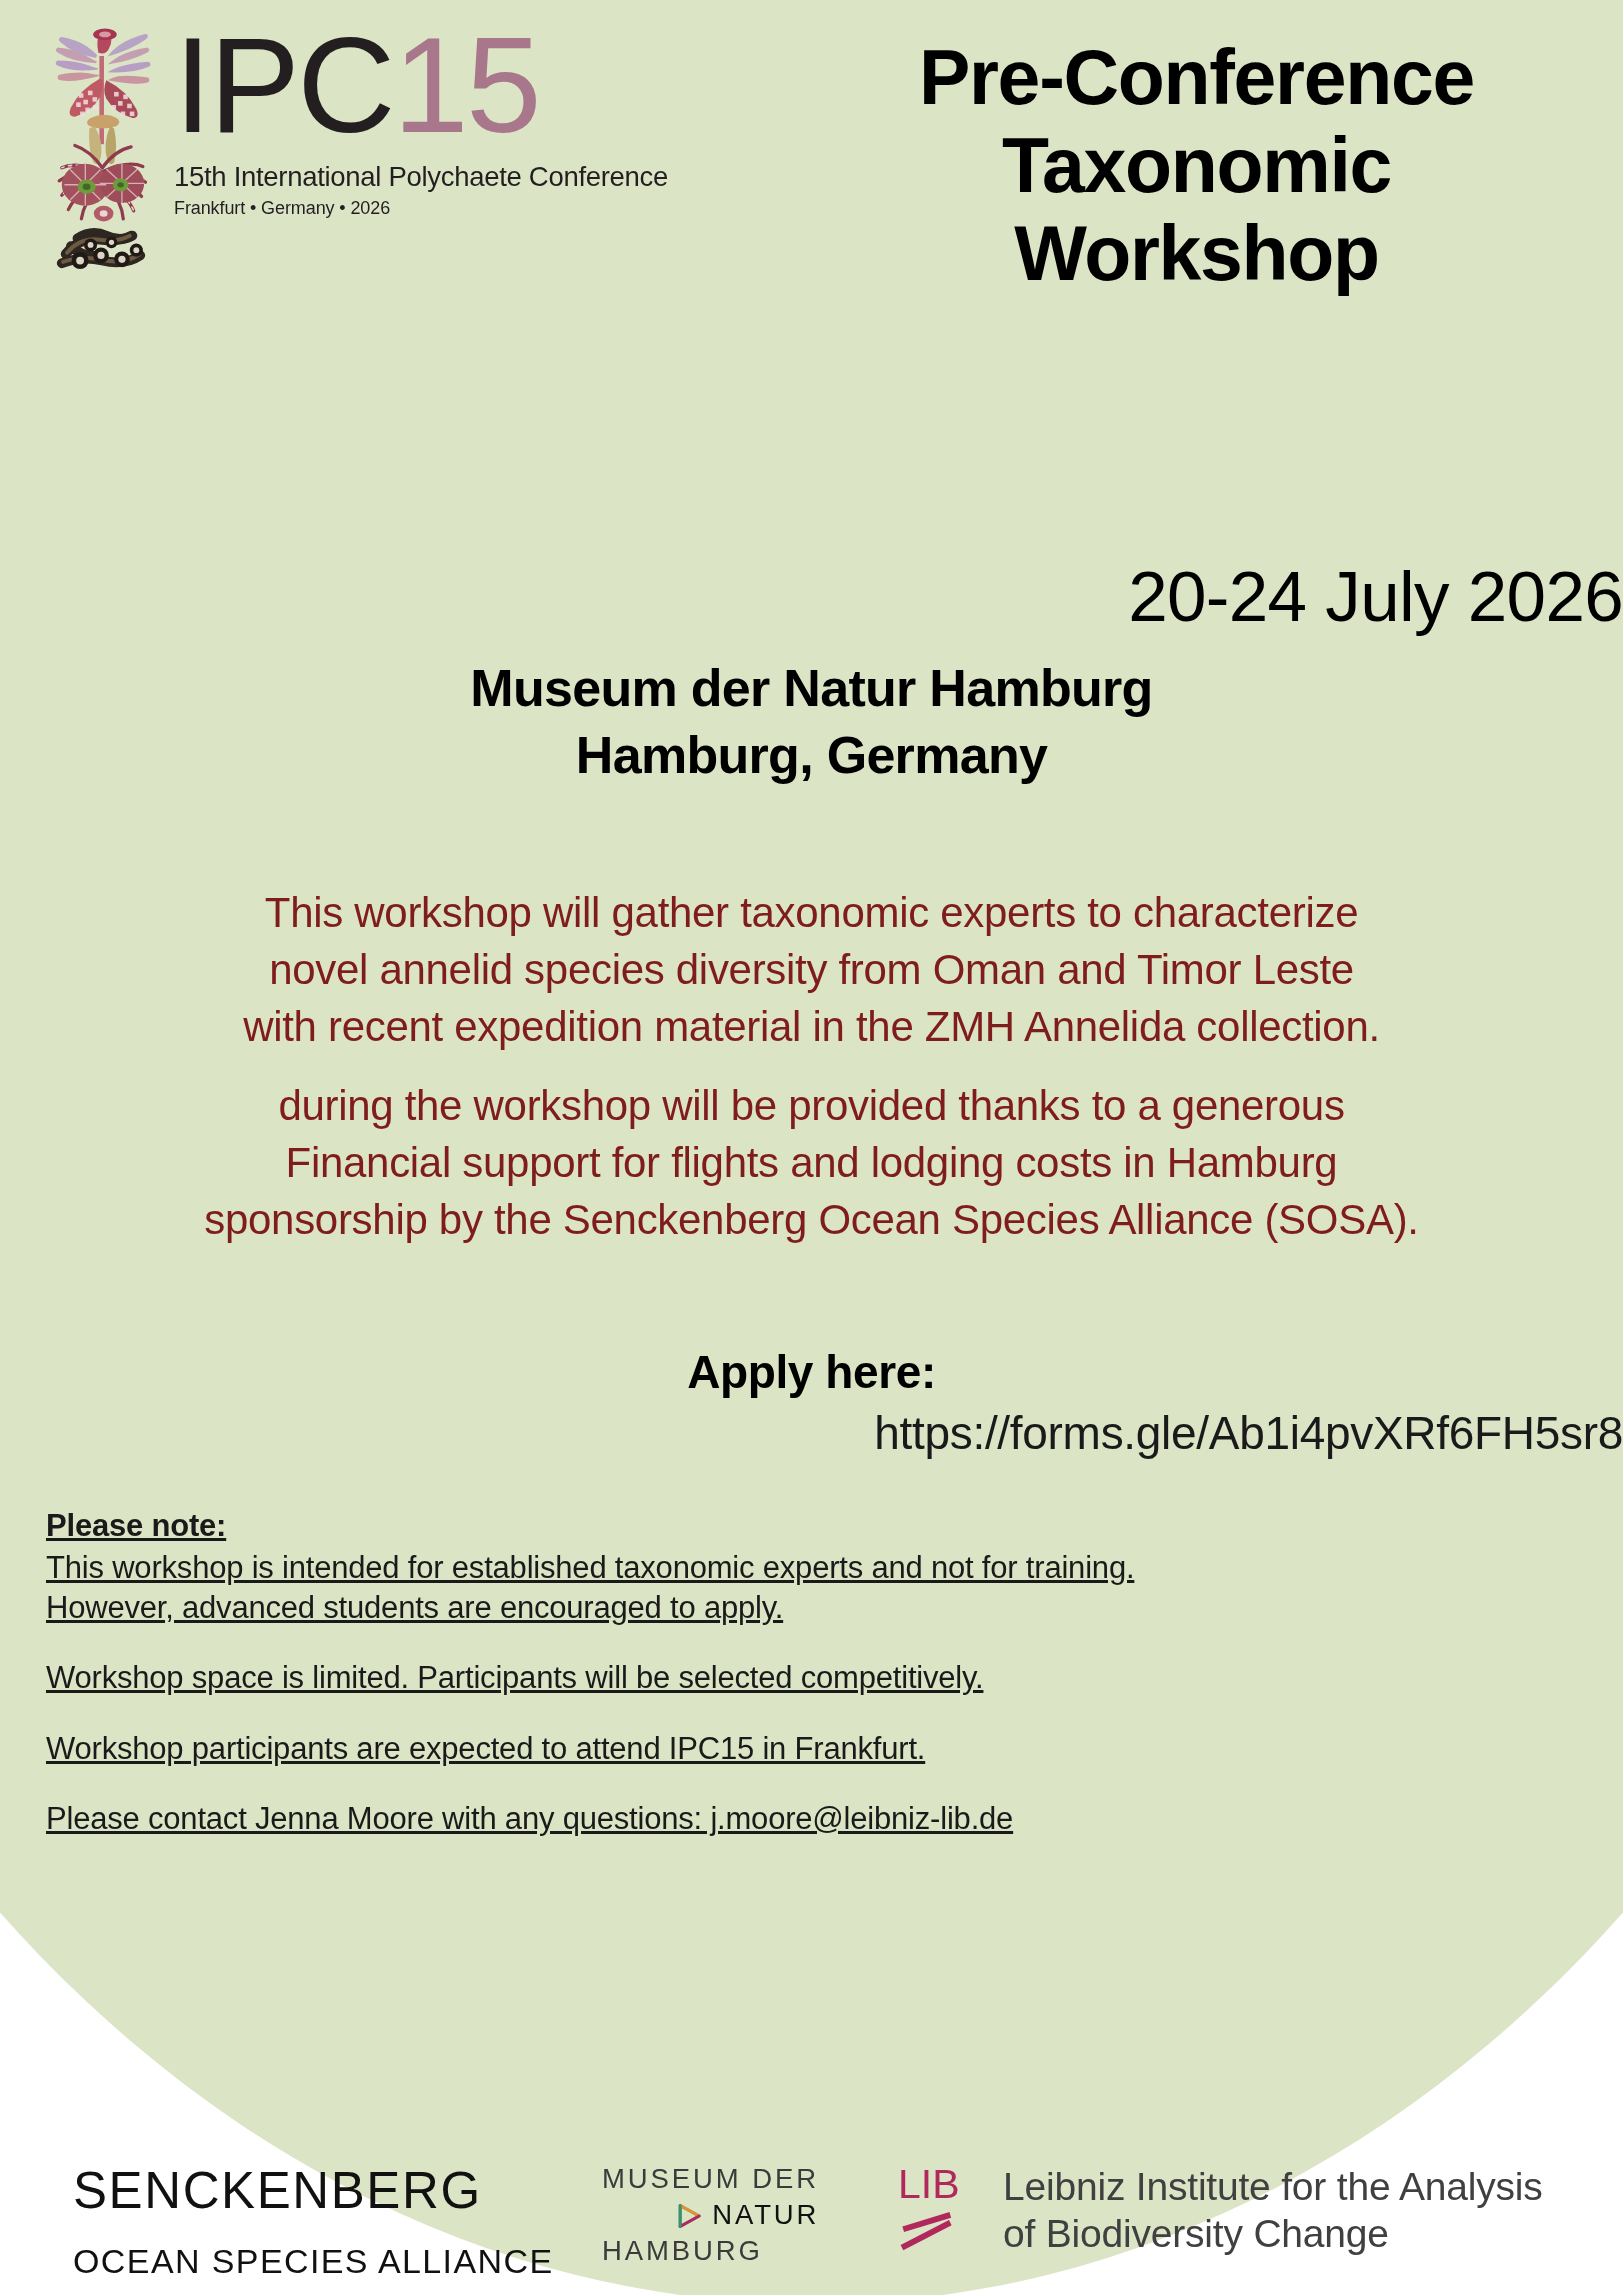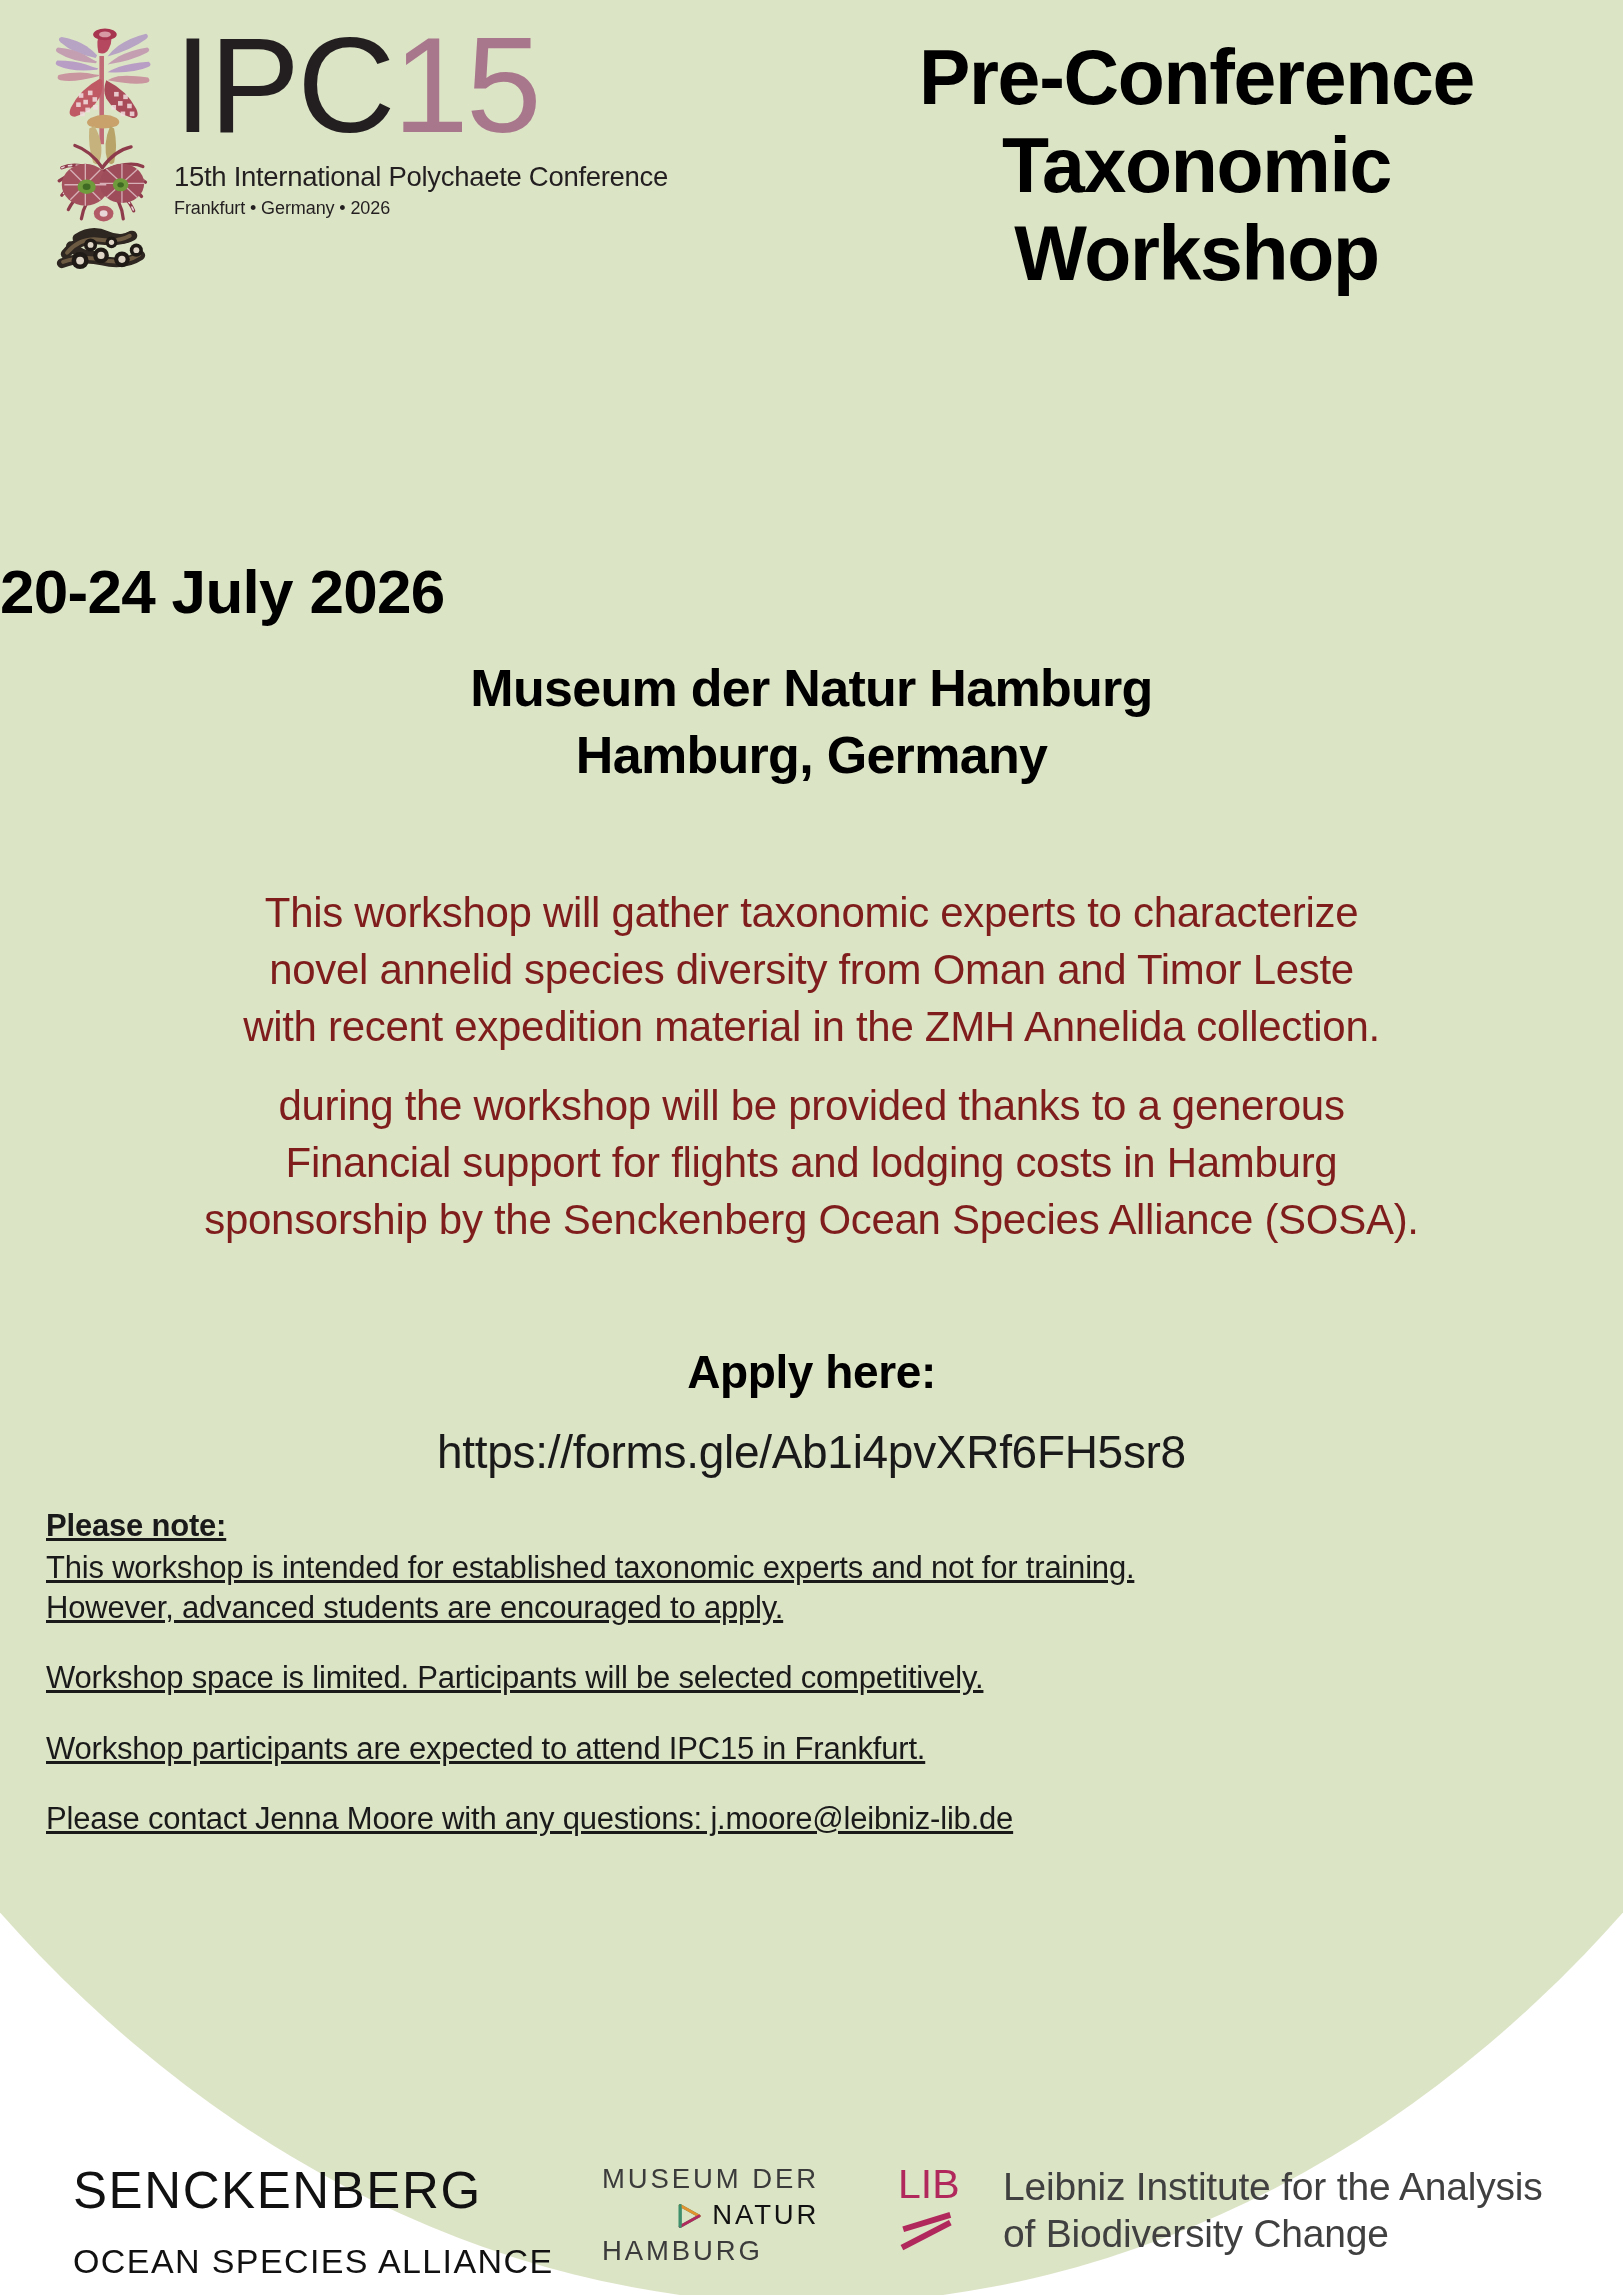--- a/index.html
+++ b/index.html
@@ -127,23 +127,23 @@
     font-weight: bold;
     line-height: 1.24;
     color: #000000;
     letter-spacing: -1px;
   }
   .dates {
     position: absolute;
     left: 0;
     top: 556px;
     width: 1623px;
-    text-align: left;
-    font-size: 62px;
-    font-weight: bold;
+    text-align: right;
+    font-size: 71px;
+    font-weight: normal;
     color: #000000;
     letter-spacing: -0.7px;
   }
   .venue {
     position: absolute;
     left: 0;
     top: 655px;
     width: 1623px;
     text-align: center;
     font-size: 52px;
@@ -175,25 +175,24 @@
     font-size: 46px;
     font-weight: bold;
     color: #000000;
     letter-spacing: -0.4px;
   }
   .apply-url {
     position: absolute;
     left: 0;
     top: 1406px;
     width: 1623px;
-    text-align: center;
+    text-align: right;
     font-size: 46px;
     color: #1a1a1a;
     letter-spacing: -0.3px;
-    margin-top: 19px;
   }
 
   
   .notes {
     position: absolute;
     left: 46px;
     top: 1508px;
     width: 1407px;
     color: #1a1a1a;
     text-decoration: underline;

